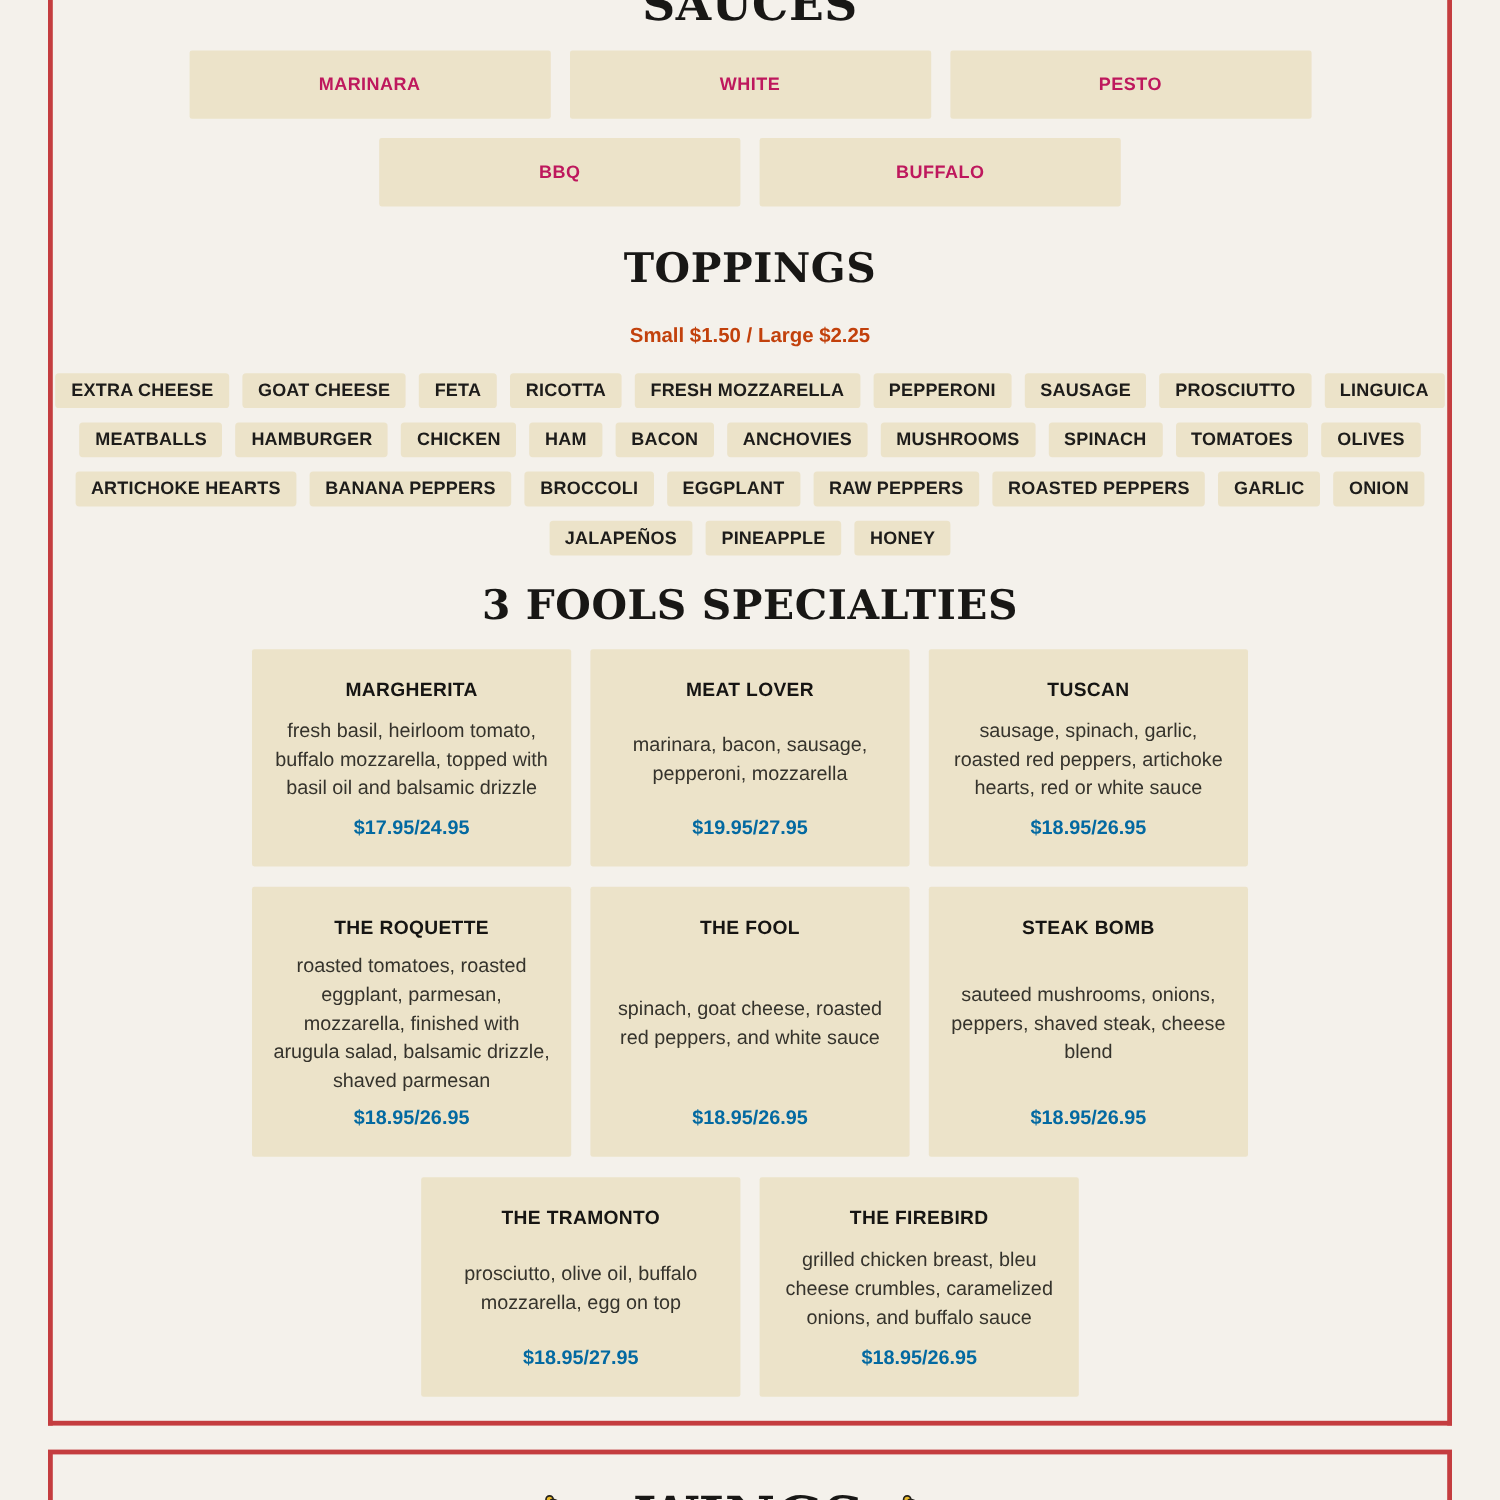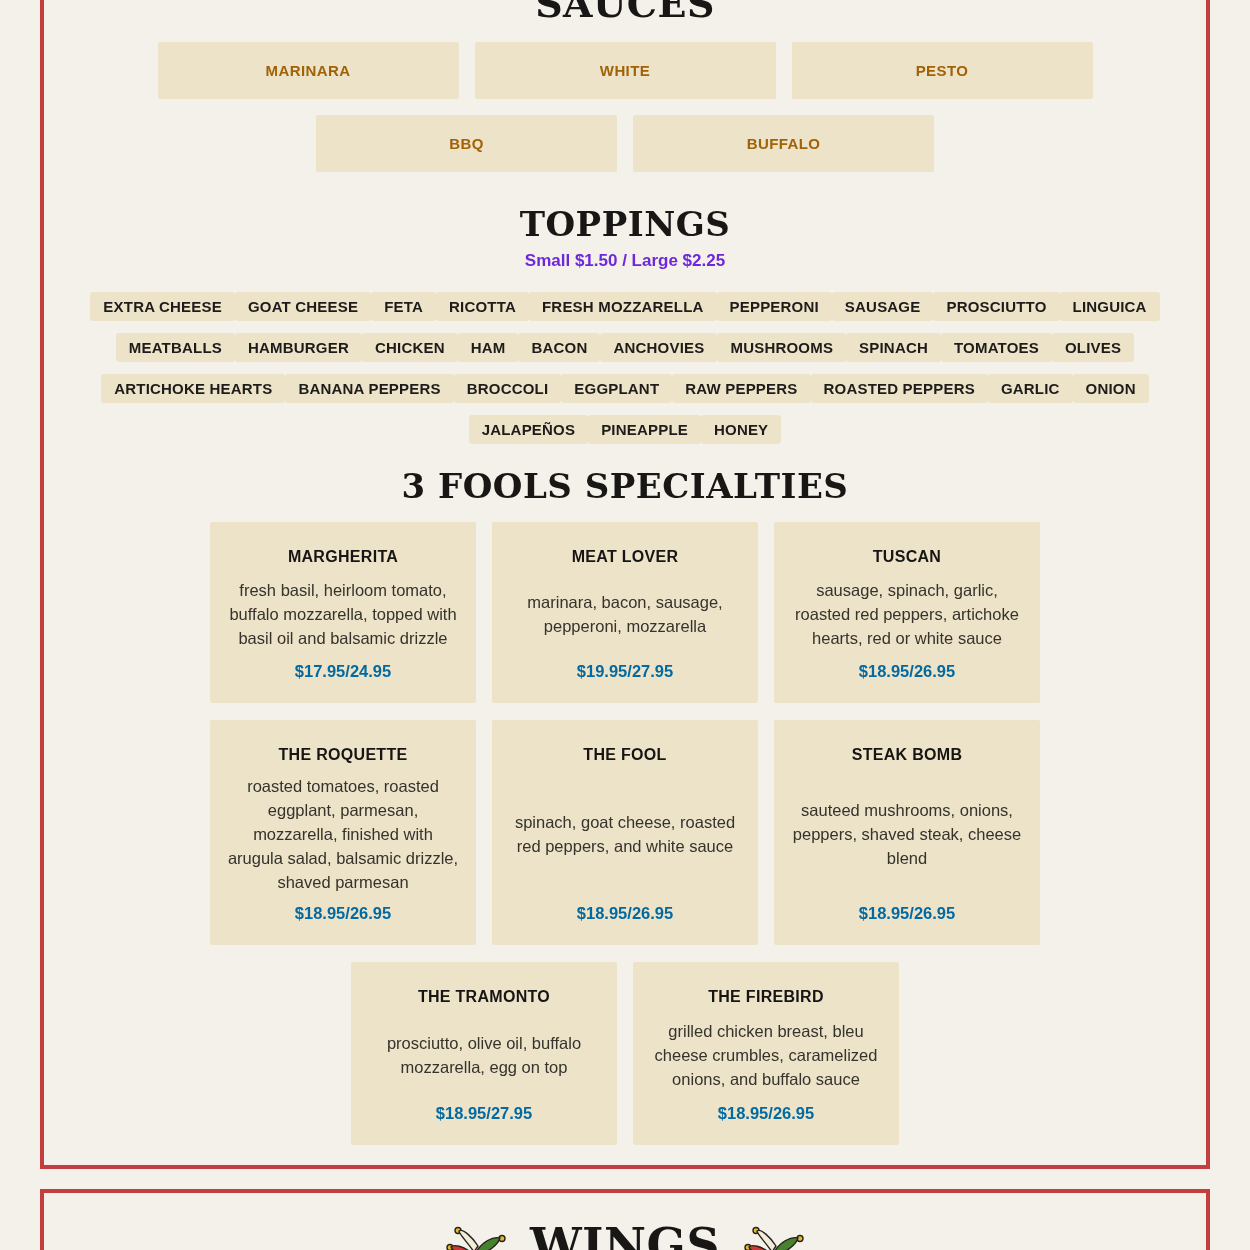--- a/index.html
+++ b/index.html
@@ -26,27 +26,27 @@
   .sauces-title { font-size: 38px; line-height: 44px; margin-top: -18px; }
   .section-title { font-size: 34px; line-height: 40px; }
   .toppings-title { margin-top: 32px; }
   .specialties-title { margin-top: 22px; }
 
   .sauce-row { display: flex; justify-content: center; gap: 16px; margin-top: 16px; }
   .sauce-card {
     width: 301px; height: 57px;
     display: flex; align-items: center; justify-content: center;
     background: #ece3c9; border-radius: 2px;
-    font-weight: 700; font-size: 15px; letter-spacing: 0.4px; color: #a16207;
-  }
-
-  .pricing-note { text-align: center; font-weight: 700; font-size: 17px; line-height: 22px; margin-top: 6px; color: #6d28d9; }
+    font-weight: 700; font-size: 15px; letter-spacing: 0.4px; color: #be185d;
+  }
+
+  .pricing-note { text-align: center; font-weight: 700; font-size: 17px; line-height: 22px; margin-top: 25px; color: #c2410c; }
 
   .chips { display: flex; flex-direction: column; gap: 12px; margin-top: 20px; }
-  .chip-row { display: flex; justify-content: center; }
+  .chip-row { display: flex; justify-content: center; gap: 11px; }
   .chip {
     background: #ece3c9; border-radius: 3px;
     padding: 5px 13px; font-weight: 700; font-size: 15px; line-height: 19px;
     letter-spacing: 0.2px; color: #1d1c1a; white-space: nowrap;
   }
 
   .cards { display: flex; justify-content: center; gap: 16px; margin-top: 16px; }
   .cards + .cards { margin-top: 17px; justify-content: center; }
   .card {
     width: 266px; background: #ece3c9; border-radius: 2px;

